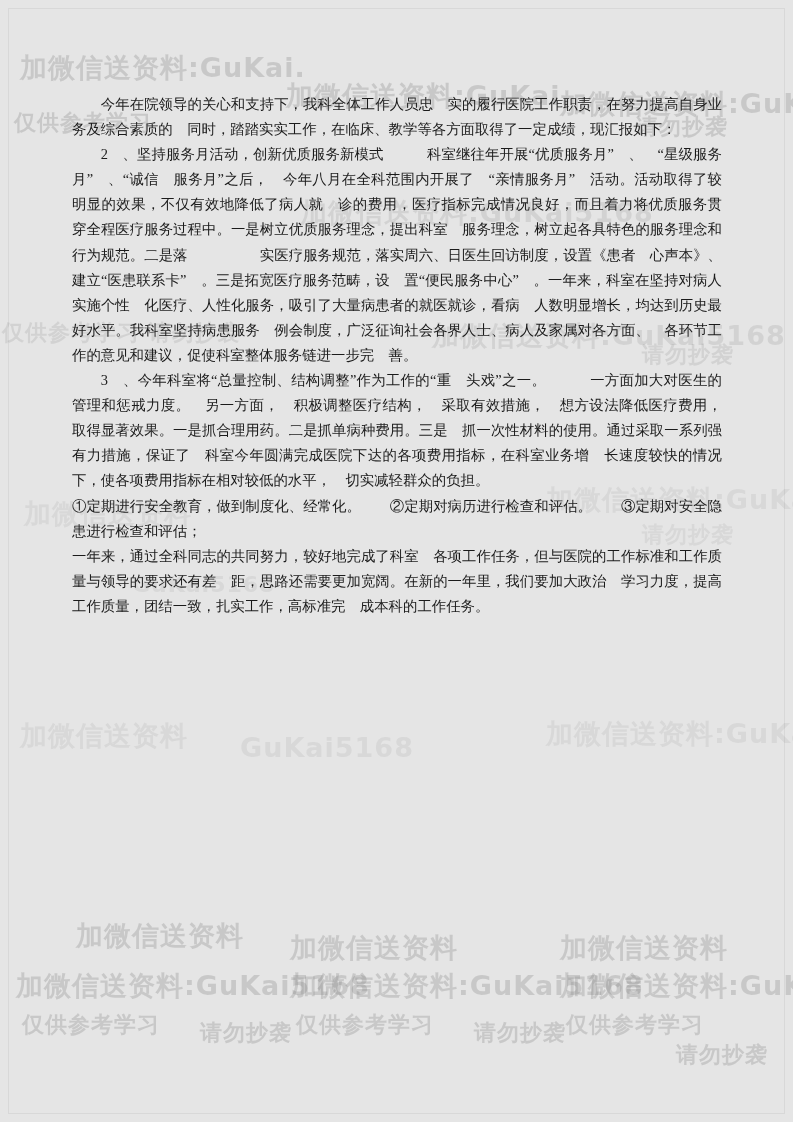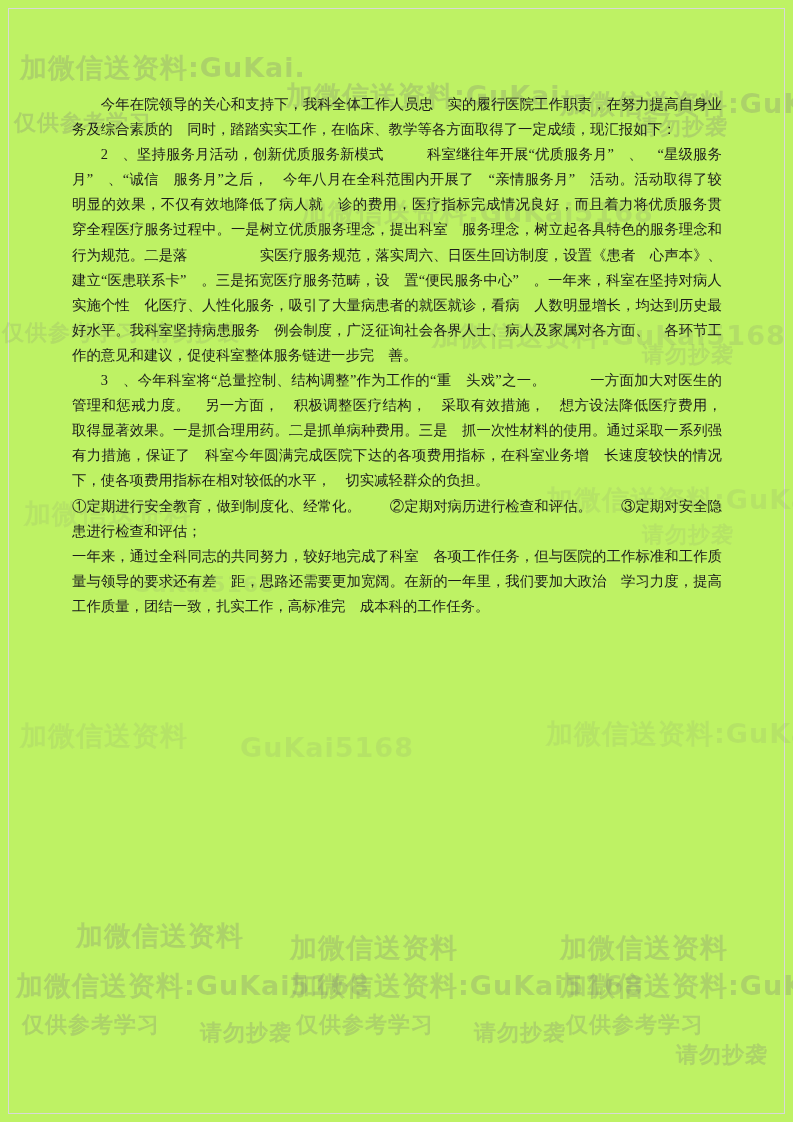--- a/index.html
+++ b/index.html
@@ -12,21 +12,21 @@
     height: 1122px;
     position: relative;
     overflow: hidden;
     font-family: "Liberation Serif", serif;
   }
 
   
   .page {
     position: absolute;
     inset: 0;
-    background: #bef264;
+    background: #e5e5e5;
   }
   .page-border {
     position: absolute;
     left: 8px;
     top: 8px;
     right: 8px;
     bottom: 8px;
     border: 1px solid #d8d8d8;
     pointer-events: none;
   }

